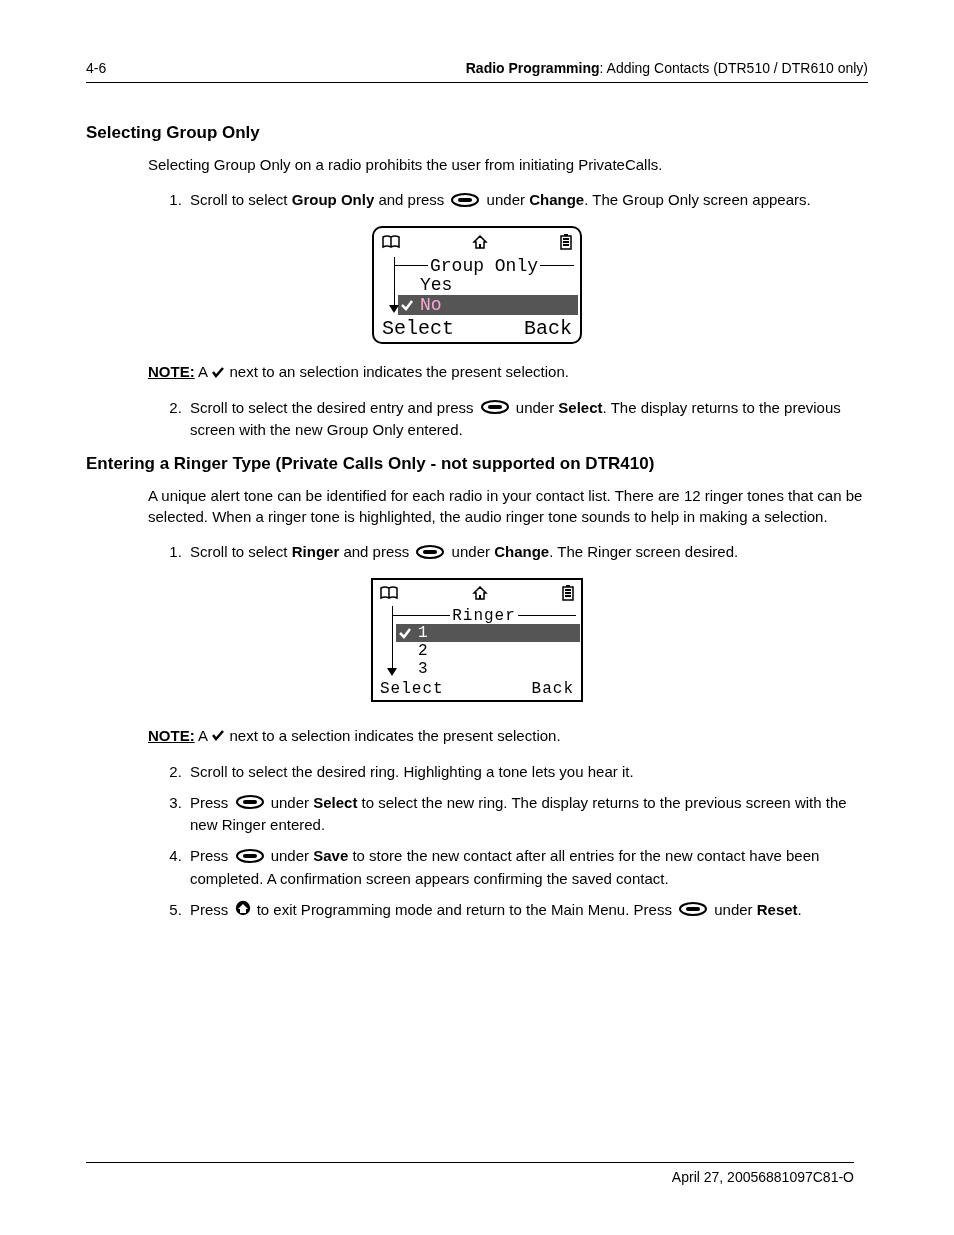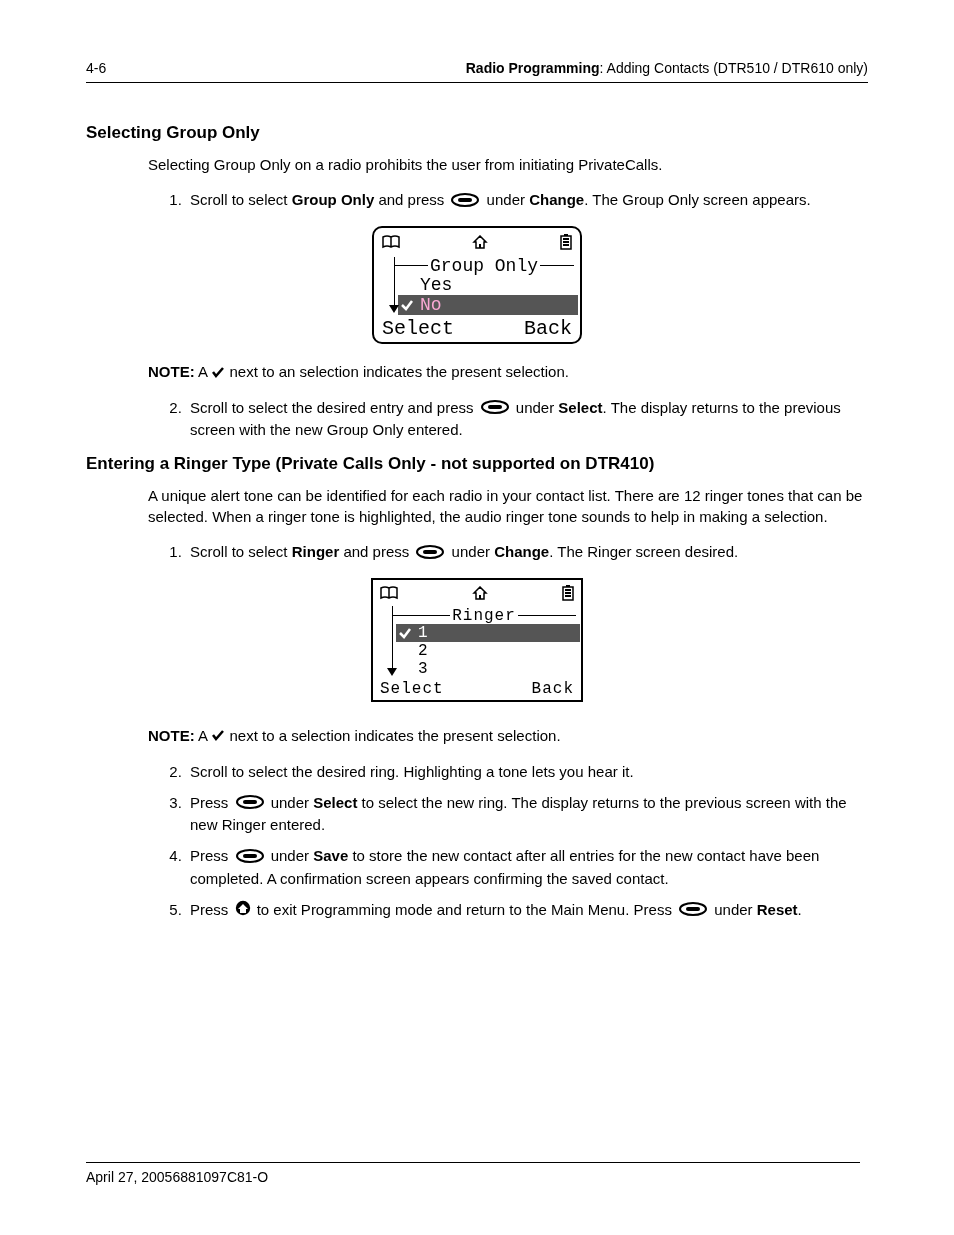--- a/index.html
+++ b/index.html
@@ -33,21 +33,21 @@
   }
   .body-indent { padding-left: 62px; }
   p { margin: 0 0 14px 0; line-height: 1.35; }
   ol.steps {
     margin: 0 0 14px 0;
     padding-left: 100px;
     line-height: 1.4;
   }
   ol.steps li { margin-bottom: 10px; padding-left: 4px; }
   .note { padding-left: 62px; margin: 14px 0; }
-  .note b { font-weight: bold; }
+  .note b { font-weight: bold; text-decoration: underline; }
   .softkey-icon {
     display: inline-block;
     vertical-align: middle;
     margin: 0 3px;
   }
   .check-icon {
     display: inline-block;
     vertical-align: middle;
   }
   .home-icon-inline {
@@ -138,25 +138,25 @@
     padding: 5px 5px 2px 5px;
     font-family: "Lucida Console","Courier New",monospace;
   }
   .lcd2 .lcd-title-row .title-text { font-size: 16px; letter-spacing: 1px; }
   .lcd2 .lcd-item { font-size: 16px; line-height: 18px; }
   .lcd2 .lcd-softkeys { font-size: 16px; letter-spacing: 1px; }
   .lcd2 .lcd-item.selected { background:#555;color:#fff;}
 
   .footer {
     position: absolute;
-    left: 86px; right: 94px;
+    left: 86px; right: 100px;
     bottom: 50px;
     border-top: 1px solid #000;
     display: flex;
-    justify-content: flex-start;
+    justify-content: flex-end;
     font-size: 14px;
     padding-top: 6px;
   }
 </style>
 </head>
 <body>
 
 <div class="page">
 
   <div class="header-row">

